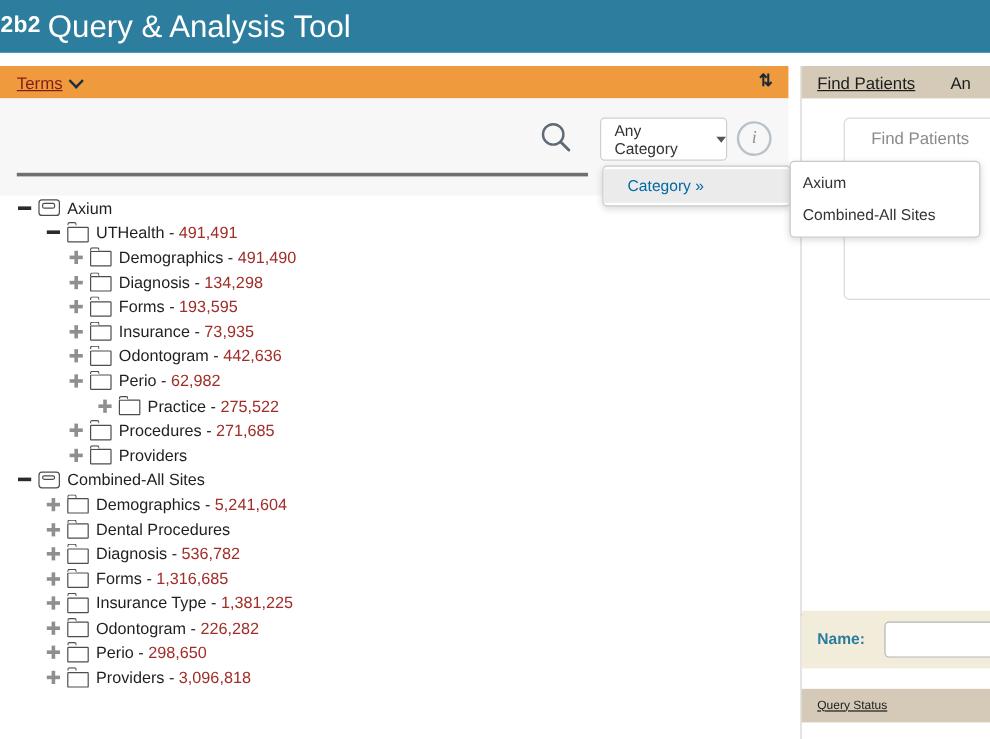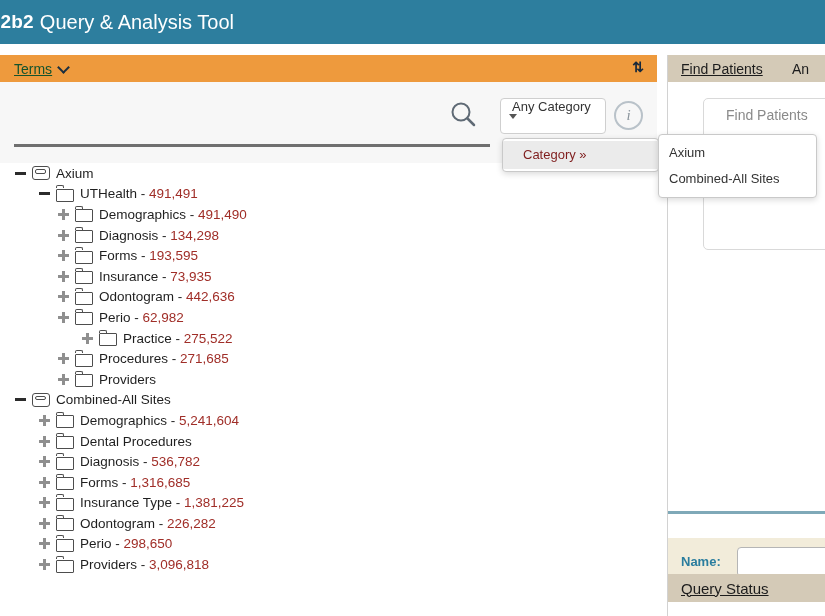--- a/index.html
+++ b/index.html
@@ -3,37 +3,37 @@
 <meta charset="utf-8">
 <style>
   html,body{margin:0;padding:0;background:#fff;}
   #screen{position:relative;width:825px;height:616px;overflow:hidden;
     font-family:"Liberation Sans",sans-serif;background:#fff;}
 
   
   .app-header{position:absolute;left:0;top:0;width:825px;height:44px;background:#2d7e9e;
     color:#fff;display:flex;align-items:center;}
   .app-header .brand{font-weight:bold;font-size:19px;margin-left:-5px;letter-spacing:.2px;}
-  .app-header .title{font-size:20px;margin-left:6px;font-weight:400;}
+  .app-header .title{font-size:26px;margin-left:6px;font-weight:400;}
 
   
   .terms-bar{position:absolute;left:0;top:55px;width:657px;height:27px;background:#ee9a3d;
     display:flex;align-items:center;}
-  .terms-link{margin-left:14px;font-size:14px;color:#14532d;text-decoration:underline;cursor:pointer;}
+  .terms-link{margin-left:14px;font-size:14px;color:#7f1d1d;text-decoration:underline;cursor:pointer;}
   .chev{display:inline-block;width:7px;height:7px;border-left:2px solid #1c2f3f;border-bottom:2px solid #1c2f3f;
     transform:rotate(-45deg);margin-left:7px;margin-bottom:3px;}
   .collapse-ico{position:absolute;right:13px;top:4px;font-size:14px;font-weight:bold;color:#16283a;cursor:pointer;}
 
   .search-row{position:absolute;left:0;top:82px;width:657px;height:81px;background:#f7f7f7;}
   .search-underline{position:absolute;left:14px;top:62px;width:476px;height:3px;background:#6f6f6f;}
   .search-input{position:absolute;left:14px;top:20px;width:430px;height:40px;border:none;background:transparent;
     font-size:15px;outline:none;}
   .mag{position:absolute;left:448px;top:17px;}
   .cat-btn{position:absolute;left:500px;top:16px;width:104px;height:34px;background:#fff;border:1px solid #cfcfcf;
-    border-radius:4px;display:flex;align-items:flex-start;cursor:pointer;flex-direction:column;}
+    border-radius:4px;display:flex;align-items:center;cursor:pointer;}
   .cat-btn .lbl{font-size:13px;color:#333;margin-left:11px;}
   .caret{width:0;height:0;border-left:4px solid transparent;border-right:4px solid transparent;
     border-top:5px solid #555;margin-left:8px;}
   .info-ico{position:absolute;left:614px;top:19px;width:25px;height:25px;border:2px solid #b9c2c9;border-radius:50%;
     color:#8a949c;font-family:"Liberation Serif",serif;font-style:italic;font-size:15px;
     display:flex;align-items:center;justify-content:center;cursor:pointer;}
 
   
   .tree{position:absolute;left:0;top:163px;width:657px;}
   .tree-row{height:20.6px;display:flex;align-items:center;font-size:13.5px;color:#1f1f1f;cursor:default;}
@@ -52,32 +52,32 @@
   .tlabel{white-space:pre;}
 
   
   .right-panel{position:absolute;left:667px;top:55px;width:158px;height:561px;border-left:1px solid #d2d2d2;background:#fff;}
   .rp-menubar{position:absolute;left:0;top:0;width:158px;height:27px;background:#d4cab7;display:flex;align-items:center;}
   .rp-find{margin-left:13px;font-size:14px;color:#1c1c1c;text-decoration:underline;cursor:pointer;white-space:pre;}
   .rp-an{position:absolute;left:124px;font-size:14px;color:#1c1c1c;white-space:pre;cursor:pointer;}
   .tabbox{position:absolute;left:35px;top:43px;width:150px;height:150px;border:1px solid #d9d9d9;border-radius:5px;background:#fff;}
   .tabbox .tab{margin:8px 0 0 22px;font-size:14px;color:#8a8a8a;cursor:pointer;}
   .teal-rule{position:absolute;left:0;top:456px;width:158px;height:3px;background:#7fa9b8;}
-  .name-bar{position:absolute;left:0;top:483px;width:158px;height:48px;background:#f2ecda;}
+  .name-bar{position:absolute;left:0;top:454px;width:158px;height:48px;background:#f2ecda;}
   .name-lbl{position:absolute;left:13px;top:16px;font-size:13px;font-weight:bold;color:#2a7d9e;}
   .name-input{position:absolute;left:69px;top:9px;width:130px;height:28px;border:1px solid #b5b5b5;border-radius:4px;
     background:#fff;font-size:13px;padding:0 6px;outline:none;}
   .qs-bar{position:absolute;left:0;top:519px;width:158px;height:28px;background:#d4cab7;display:flex;align-items:center;}
-  .qs-lbl{margin-left:13px;font-size:15px;color:#1c1c1c;text-decoration:underline;cursor:pointer;}
+  .qs-lbl{margin-left:13px;font-size:10px;color:#1c1c1c;text-decoration:underline;cursor:pointer;}
 
   
   .menu{position:absolute;background:#fff;border:1px solid #c9c9c9;border-radius:4px;
     box-shadow:0 2px 6px rgba(0,0,0,.15);padding:2px 0;z-index:30;}
   .menu1{left:502px;top:138px;width:155px;}
-  .menu1 .mi{height:28px;line-height:28px;padding-left:20px;font-size:13px;color:#7f1d1d;cursor:pointer;}
+  .menu1 .mi{height:28px;line-height:28px;padding-left:20px;font-size:13px;color:#0369a1;cursor:pointer;}
   .menu1 .mi.hl{background:#ebebeb;}
   .menu2{left:658px;top:134px;width:157px;padding:5px 0;z-index:31;}
   .menu2 .mi{height:26px;line-height:26px;padding-left:10px;font-size:13px;color:#333;cursor:pointer;white-space:pre;}
 </style>
 </head>
 <body>
 
 <div id="screen">
 
   <div class="app-header">

